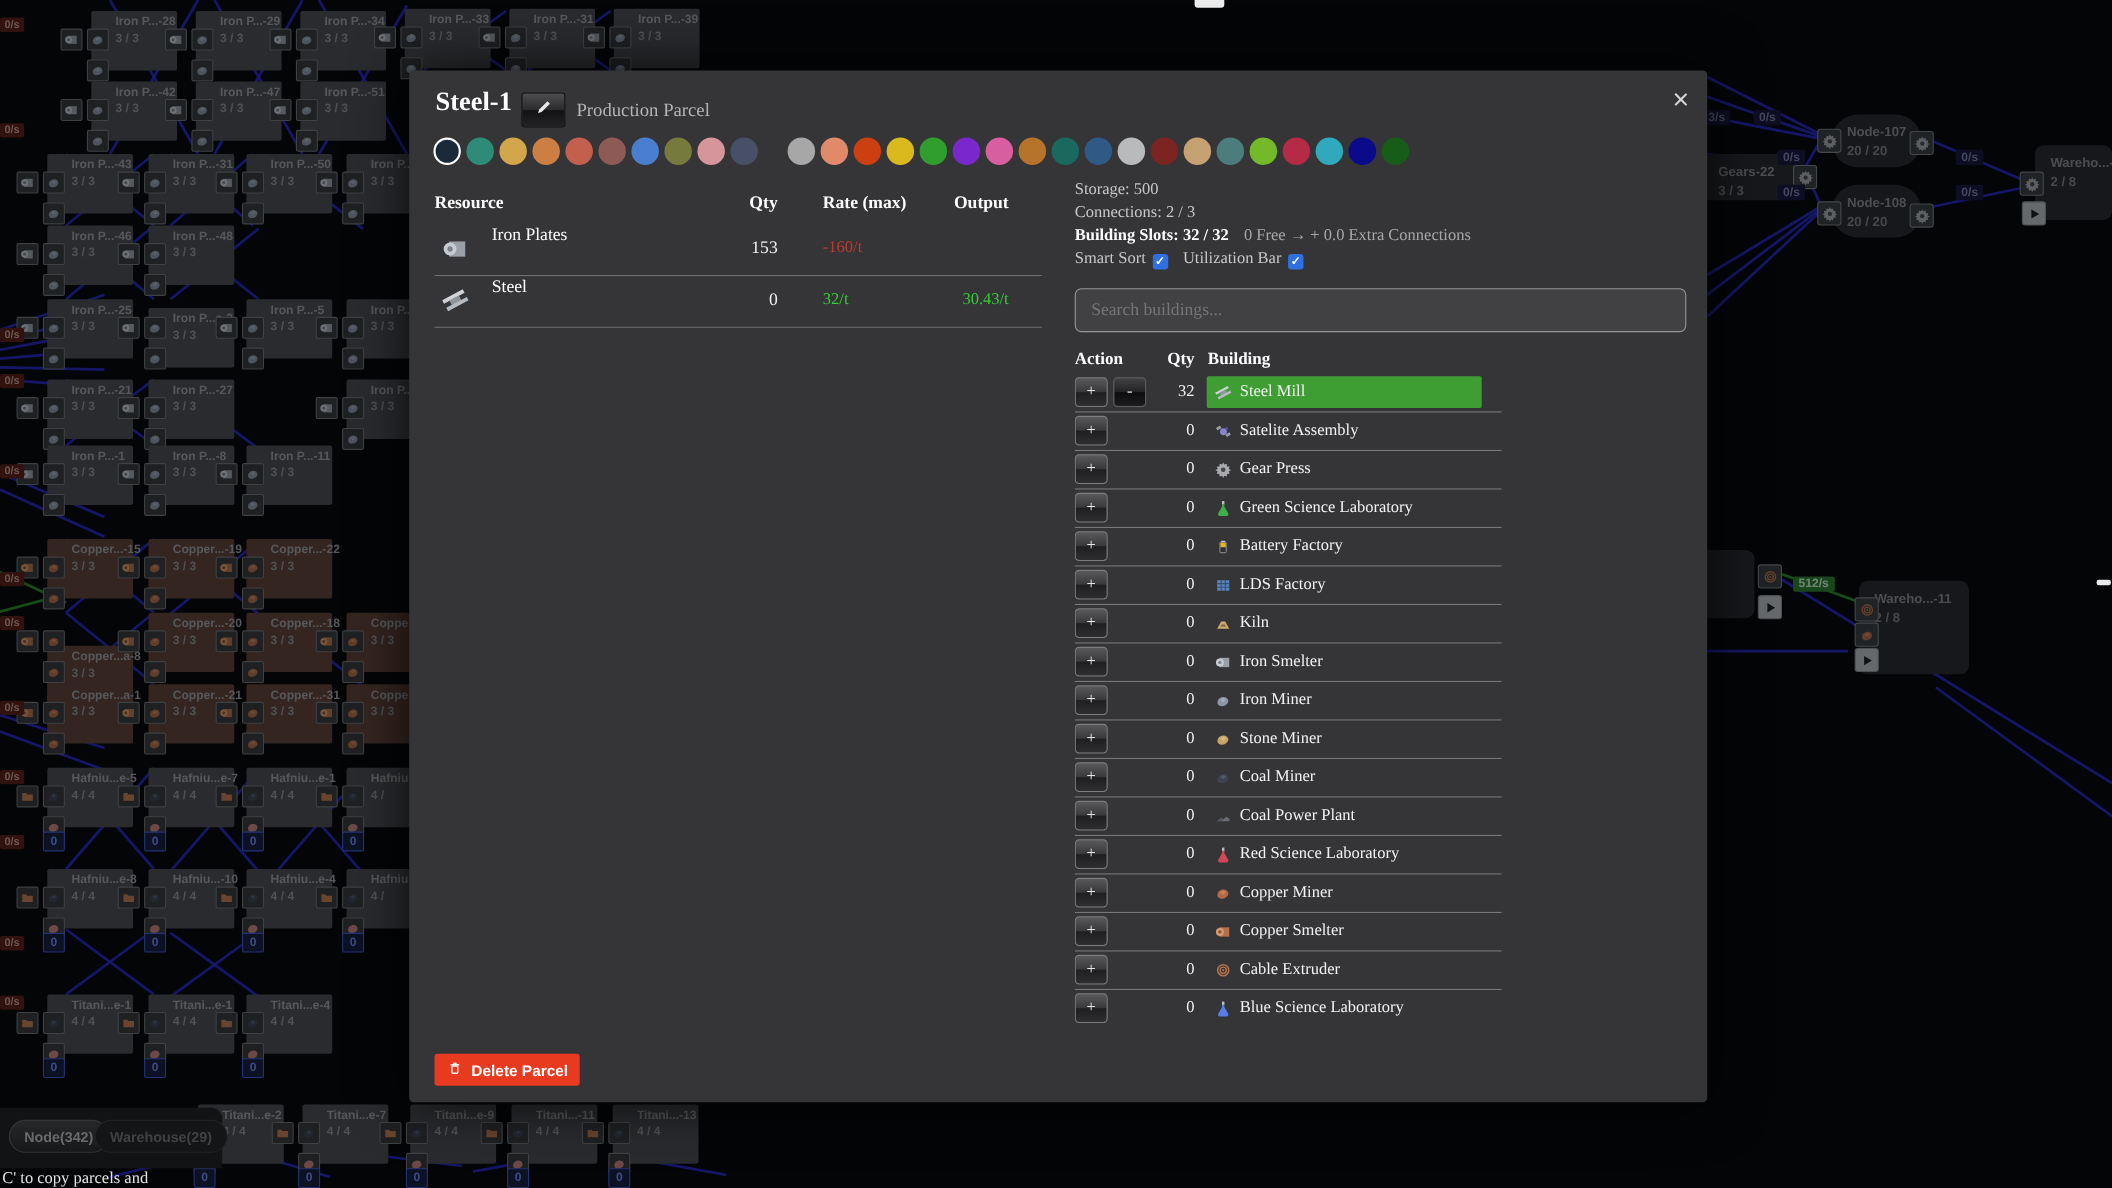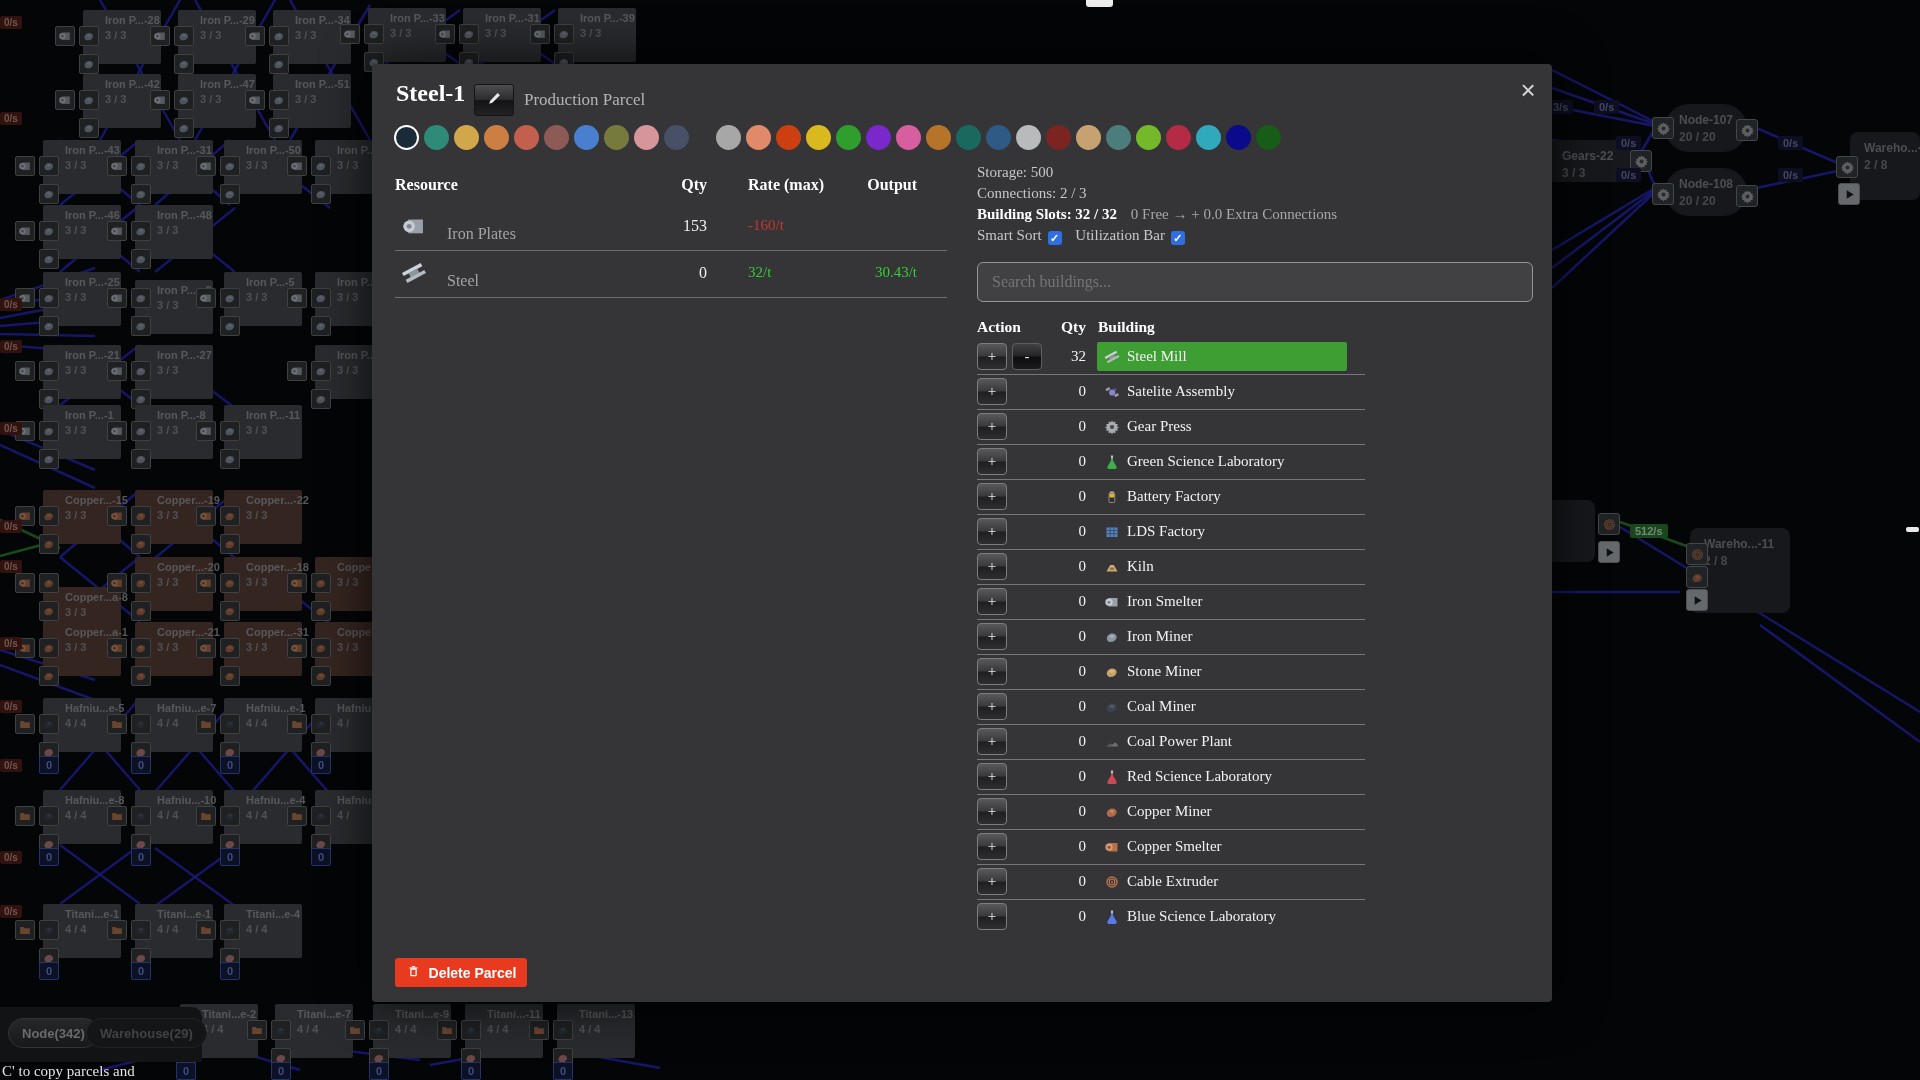--- a/index.html
+++ b/index.html
@@ -44,21 +44,21 @@
   
   #restable{position:absolute;left:23px;top:112px;width:552px;}
   .rhead,.rrow{position:relative;height:46px;}
   .rhead{height:28px;text-decoration:underline;}
   .rc-name{position:absolute;left:0;top:0;}
   .rc-qty{position:absolute;left:230px;width:82px;text-align:right;}
   .rc-rate{position:absolute;left:353px;width:120px;}
   .rc-out{position:absolute;left:420px;width:102px;text-align:right;}
   .rhead span{font:bold 16px "Liberation Serif",serif;color:#fff;}
   .rrow{border-bottom:1px solid #6e6e72;}
-  .rrow .nm{position:absolute;left:52px;top:21px;font:16px "Liberation Serif",serif;color:#a3a3a3;}
+  .rrow .nm{position:absolute;left:52px;top:1px;font:16px "Liberation Serif",serif;color:#ffffff;}
   .rrow .ic{position:absolute;left:6px;top:9px;}
   .rrow .qv{position:absolute;left:230px;top:13px;width:82px;text-align:right;font:16px "Liberation Serif",serif;color:#eee;}
   .rrow .rv{position:absolute;left:353px;top:13px;font:15px "Liberation Serif",serif;}
   .rrow .ov{position:absolute;left:420px;top:13px;width:102px;text-align:right;font:15px "Liberation Serif",serif;}
   
   #info{position:absolute;left:605px;top:100px;width:560px;font:15px "Liberation Serif",serif;color:#c7c7c9;}
   #info .line{height:21px;}
   #slots-strong{font-weight:bold;color:#fff;}
   #slots-extra{color:#a7a7aa;margin-left:10px;}
   .cbx{display:inline-block;width:14px;height:14px;background:#2f6fe0;border-radius:3px;color:#fff;font:bold 11px "Liberation Sans",sans-serif;text-align:center;line-height:14px;vertical-align:-2px;margin:0 10px 0 6px;}

